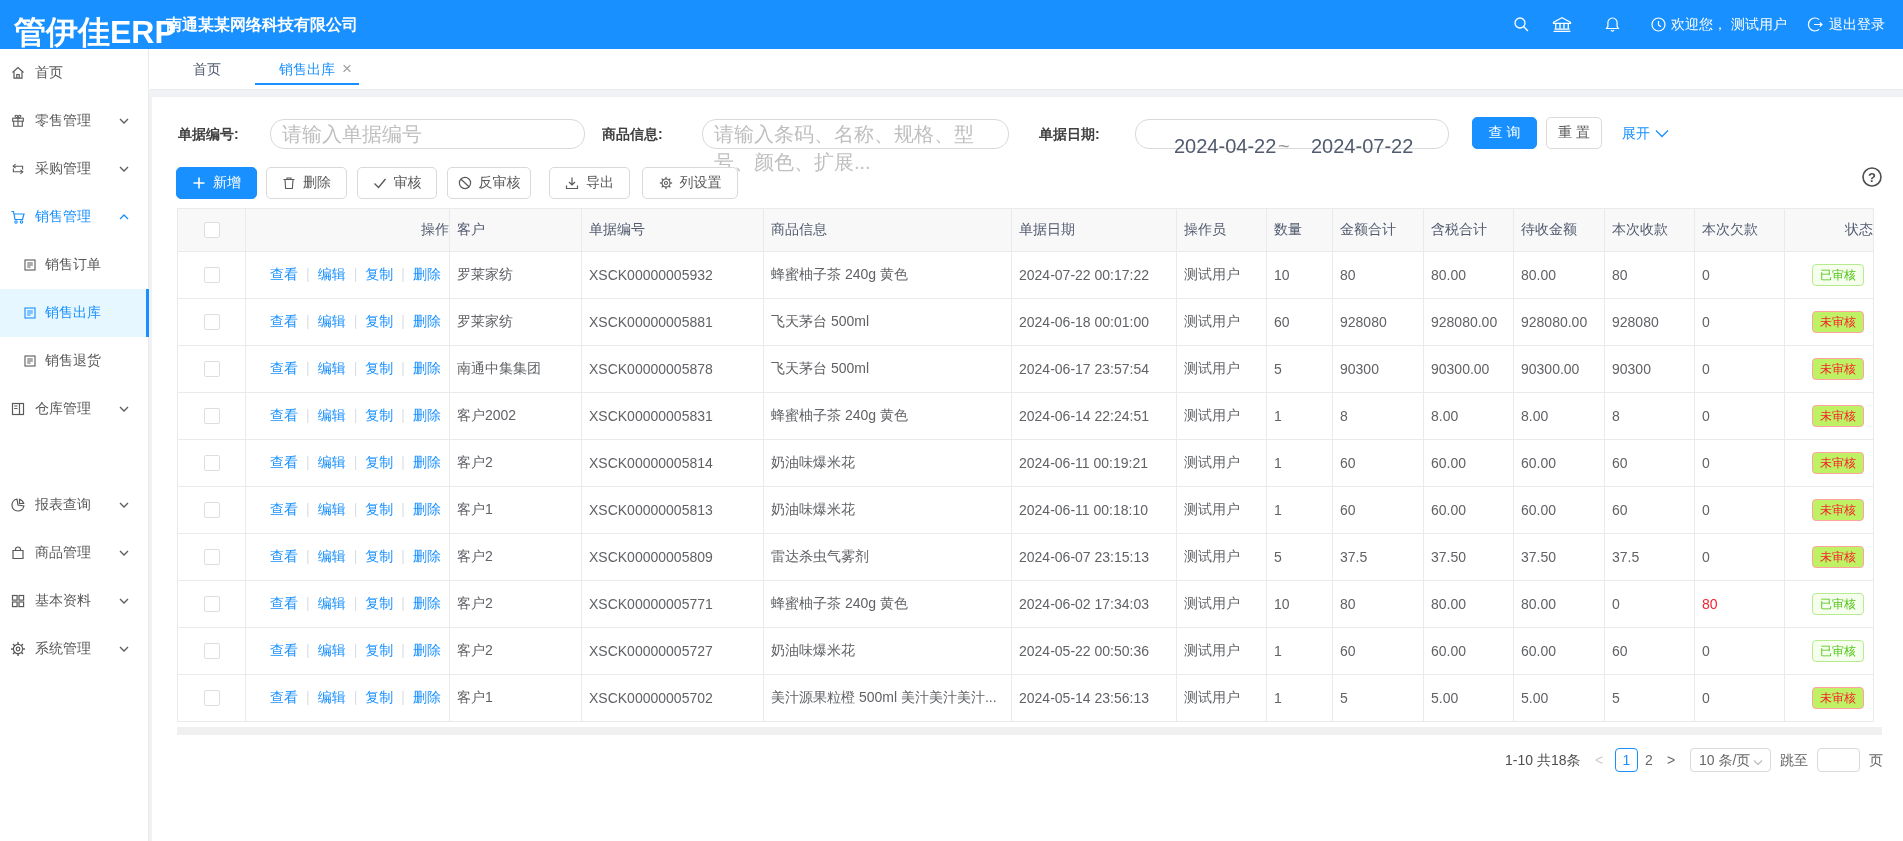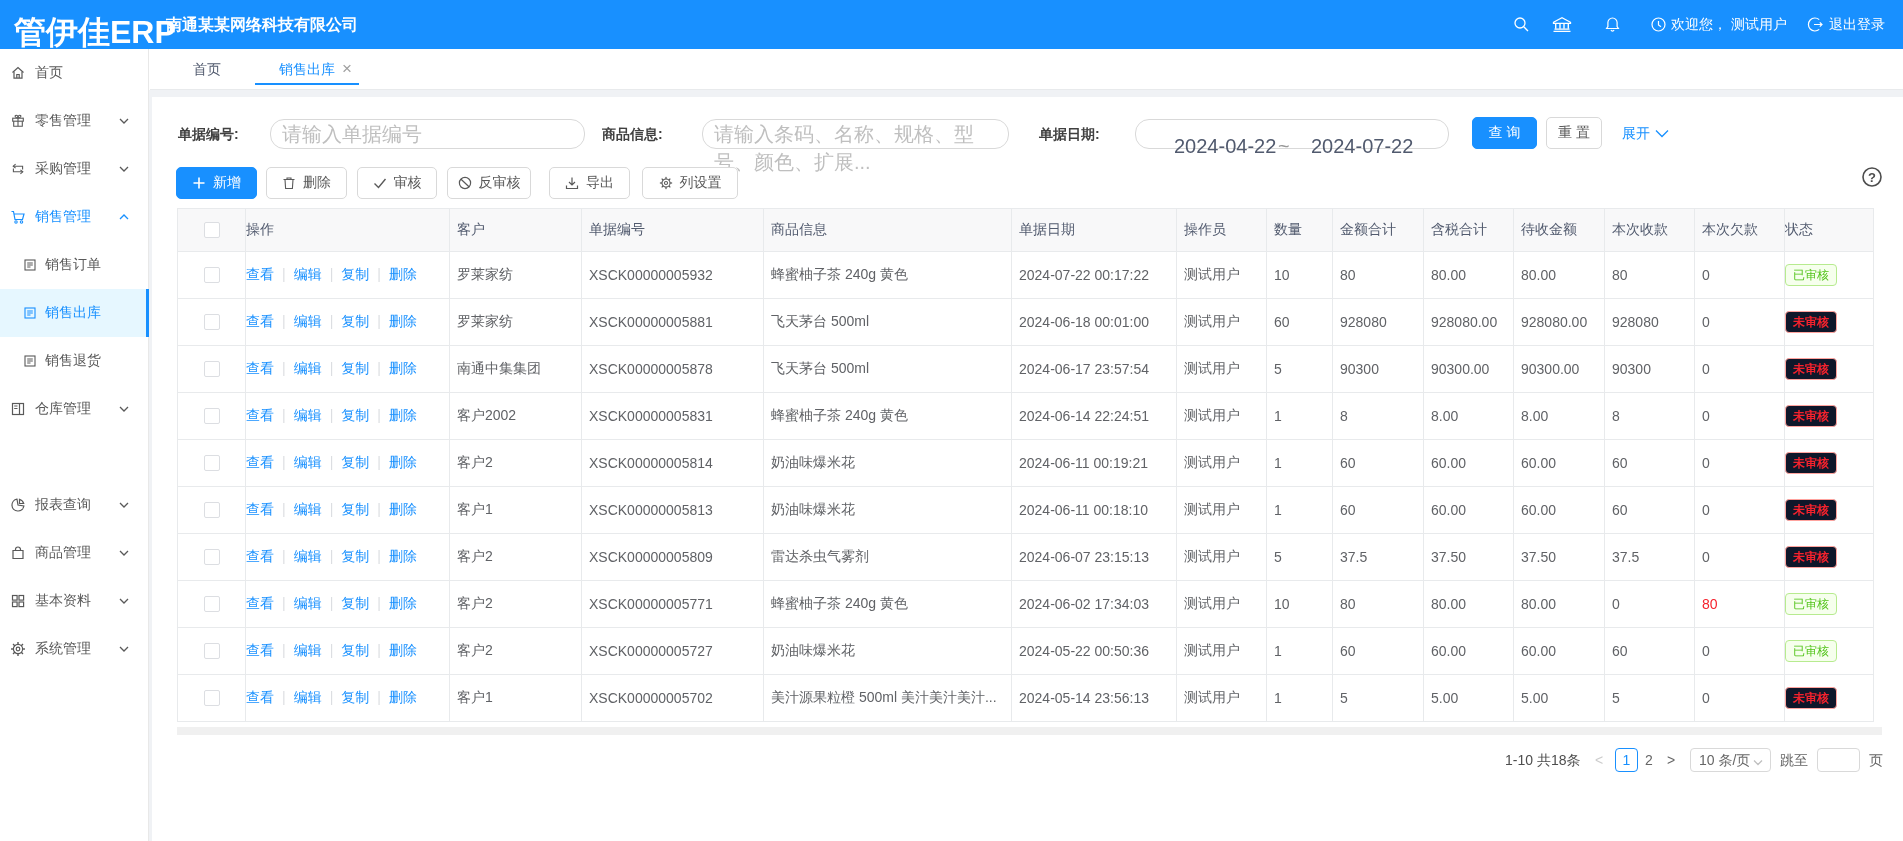--- a/index.html
+++ b/index.html
@@ -31,26 +31,26 @@
 .inp{position:absolute;height:30px;border:1px solid #d9d9d9;border-radius:14px;background:#fff;line-height:28px;color:#bfbfbf;padding-left:11px;font-size:20px;}
 .btn{position:absolute;height:32px;border:1px solid #d9d9d9;border-radius:5px;background:#fff;color:#595959;display:flex;align-items:center;justify-content:center;font-size:14px;}
 .btn-blue{background:#1890ff;border-color:#1890ff;color:#fff;}
 .btn svg{margin-right:7px;}
 
 table{border-spacing:0;table-layout:fixed;position:absolute;left:177px;top:208px;border-top:1px solid #e8eaec;border-left:1px solid #e8eaec;}
 th,td{border-right:1px solid #e8eaec;border-bottom:1px solid #e8eaec;font-weight:normal;padding:0 0 0 7px;text-align:left;font-size:14px;color:#606266;overflow:hidden;white-space:nowrap;}
 th{height:43px;background:#f8f8f9;color:#515a6e;}
 td{height:47px;}
 .ck{width:16px;height:16px;border:1px solid #dcdee2;border-radius:2px;background:#fff;margin:auto;}
-td.c,th.c{text-align:left;padding:0;}
+td.c,th.c{text-align:right;padding:0;}
 a.lnk{color:#1890ff;text-decoration:none;}
 .sep{color:#dcdee2;padding:0 8px;}
 .tag{display:inline-block;height:22px;line-height:20px;padding:0 7px;border-radius:4px;font-size:12px;margin-right:9px;}
 .tag-g{color:#52c41a;background:#f6ffed;border:1px solid #b7eb8f;}
-.tag-r{color:#f5222d;background:#0f172a;border:1px solid #ffa39e;font-weight:bold;}
+.tag-r{color:#f5222d;background:#bef264;border:1px solid #ffa39e;}
 .red{color:#f5222d;}
 
 .pg{position:absolute;top:748px;height:24px;line-height:24px;color:#666;}
 .pgbox{position:absolute;top:748px;height:24px;border:1px solid #d9d9d9;border-radius:4px;background:#fff;}
 </style></head><body>
 
 <div class="topbar">
 <div class="logo">管伊佳ERP</div>
 <div class="company">南通某某网络科技有限公司</div>
 <div class="topicon" style="left:1513px;">

